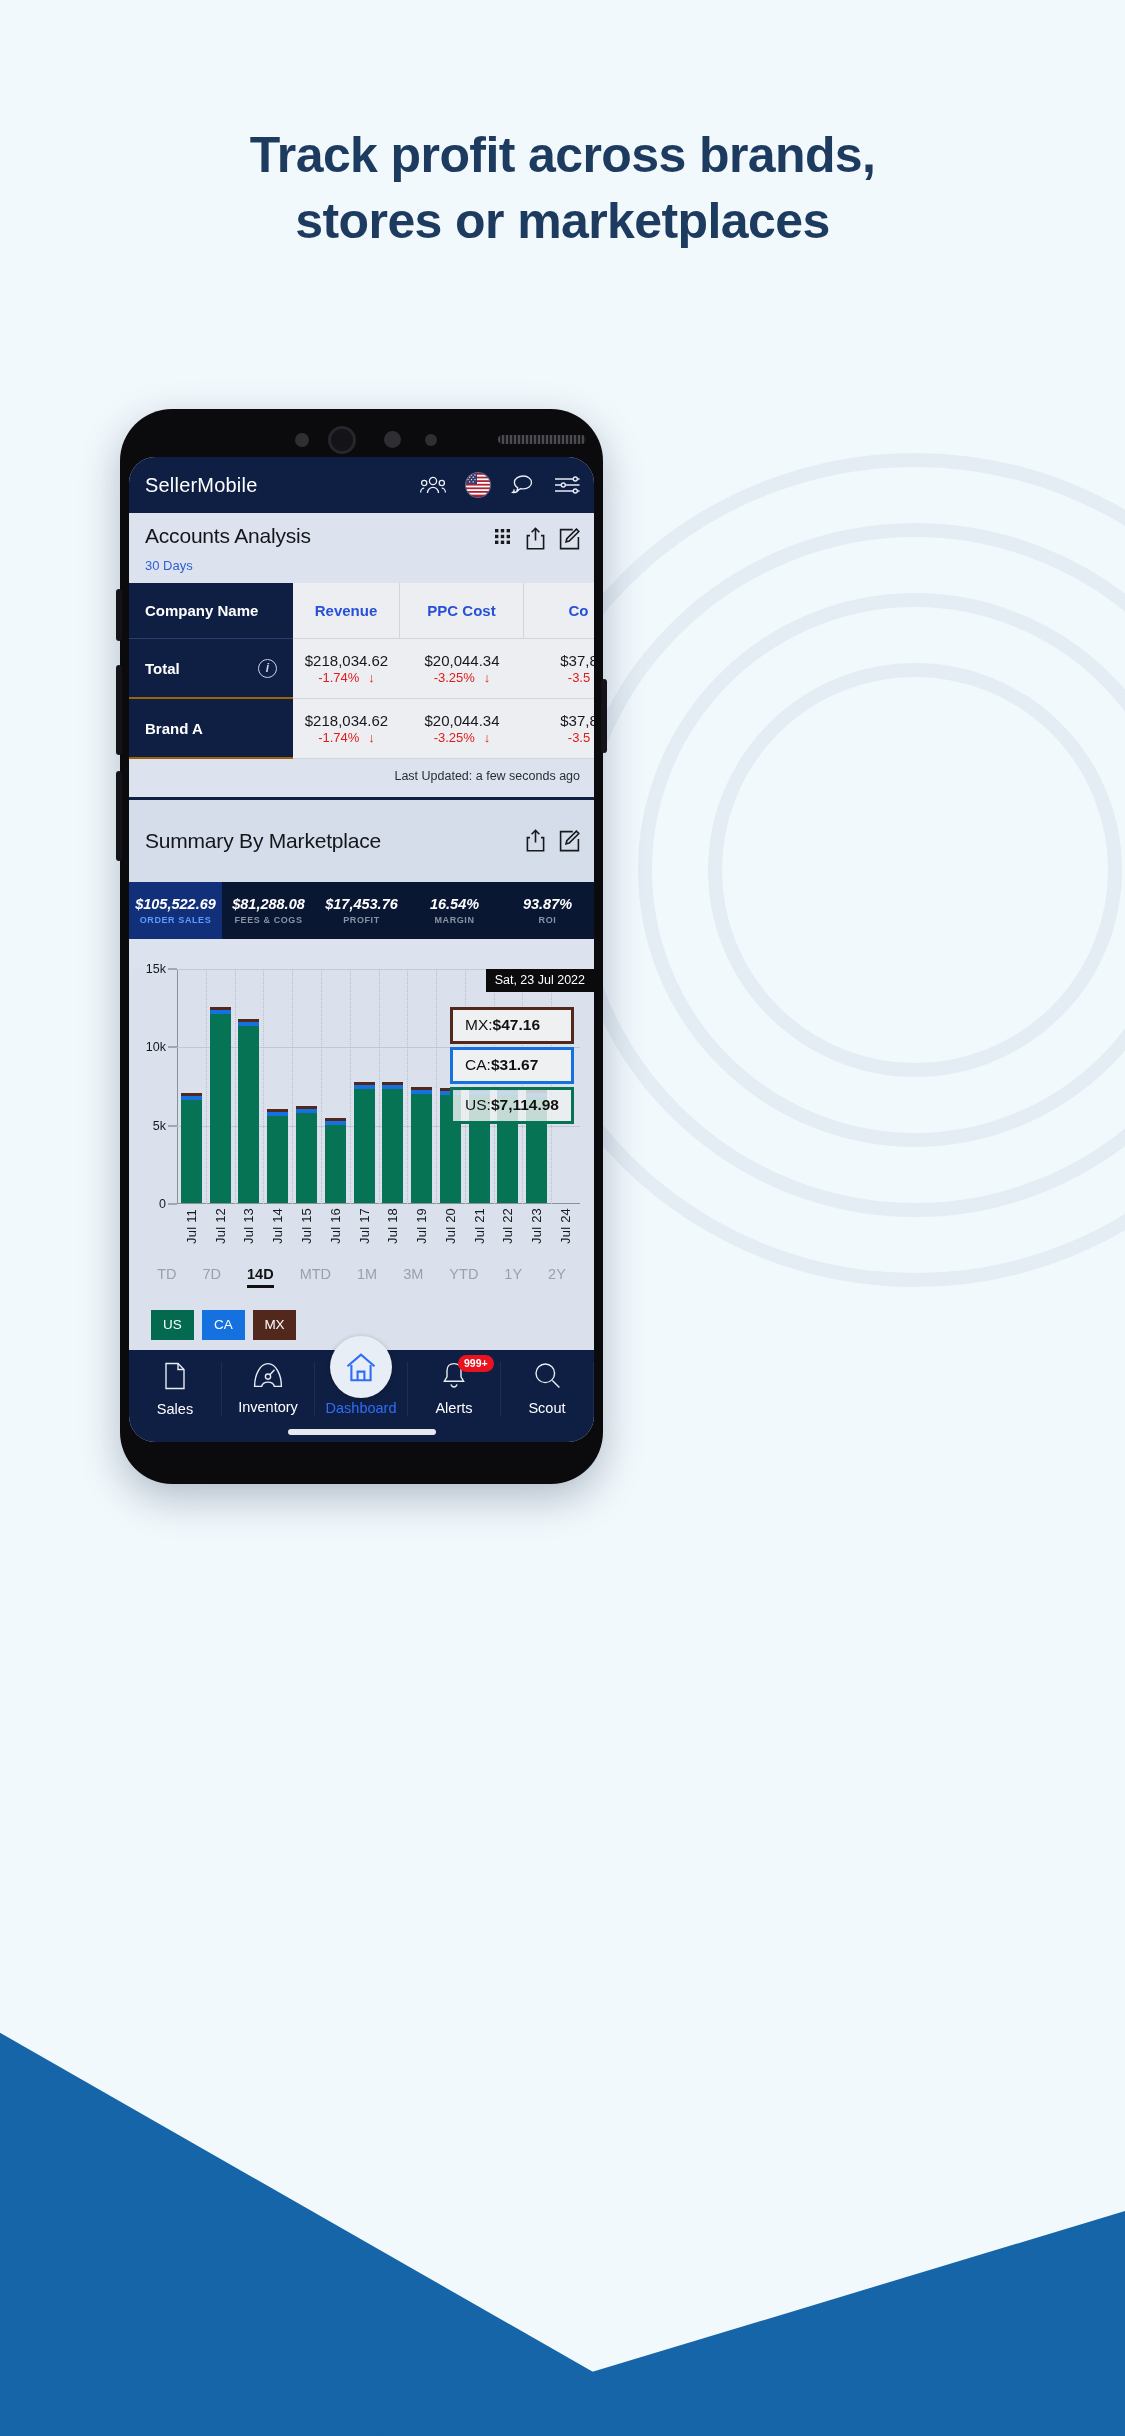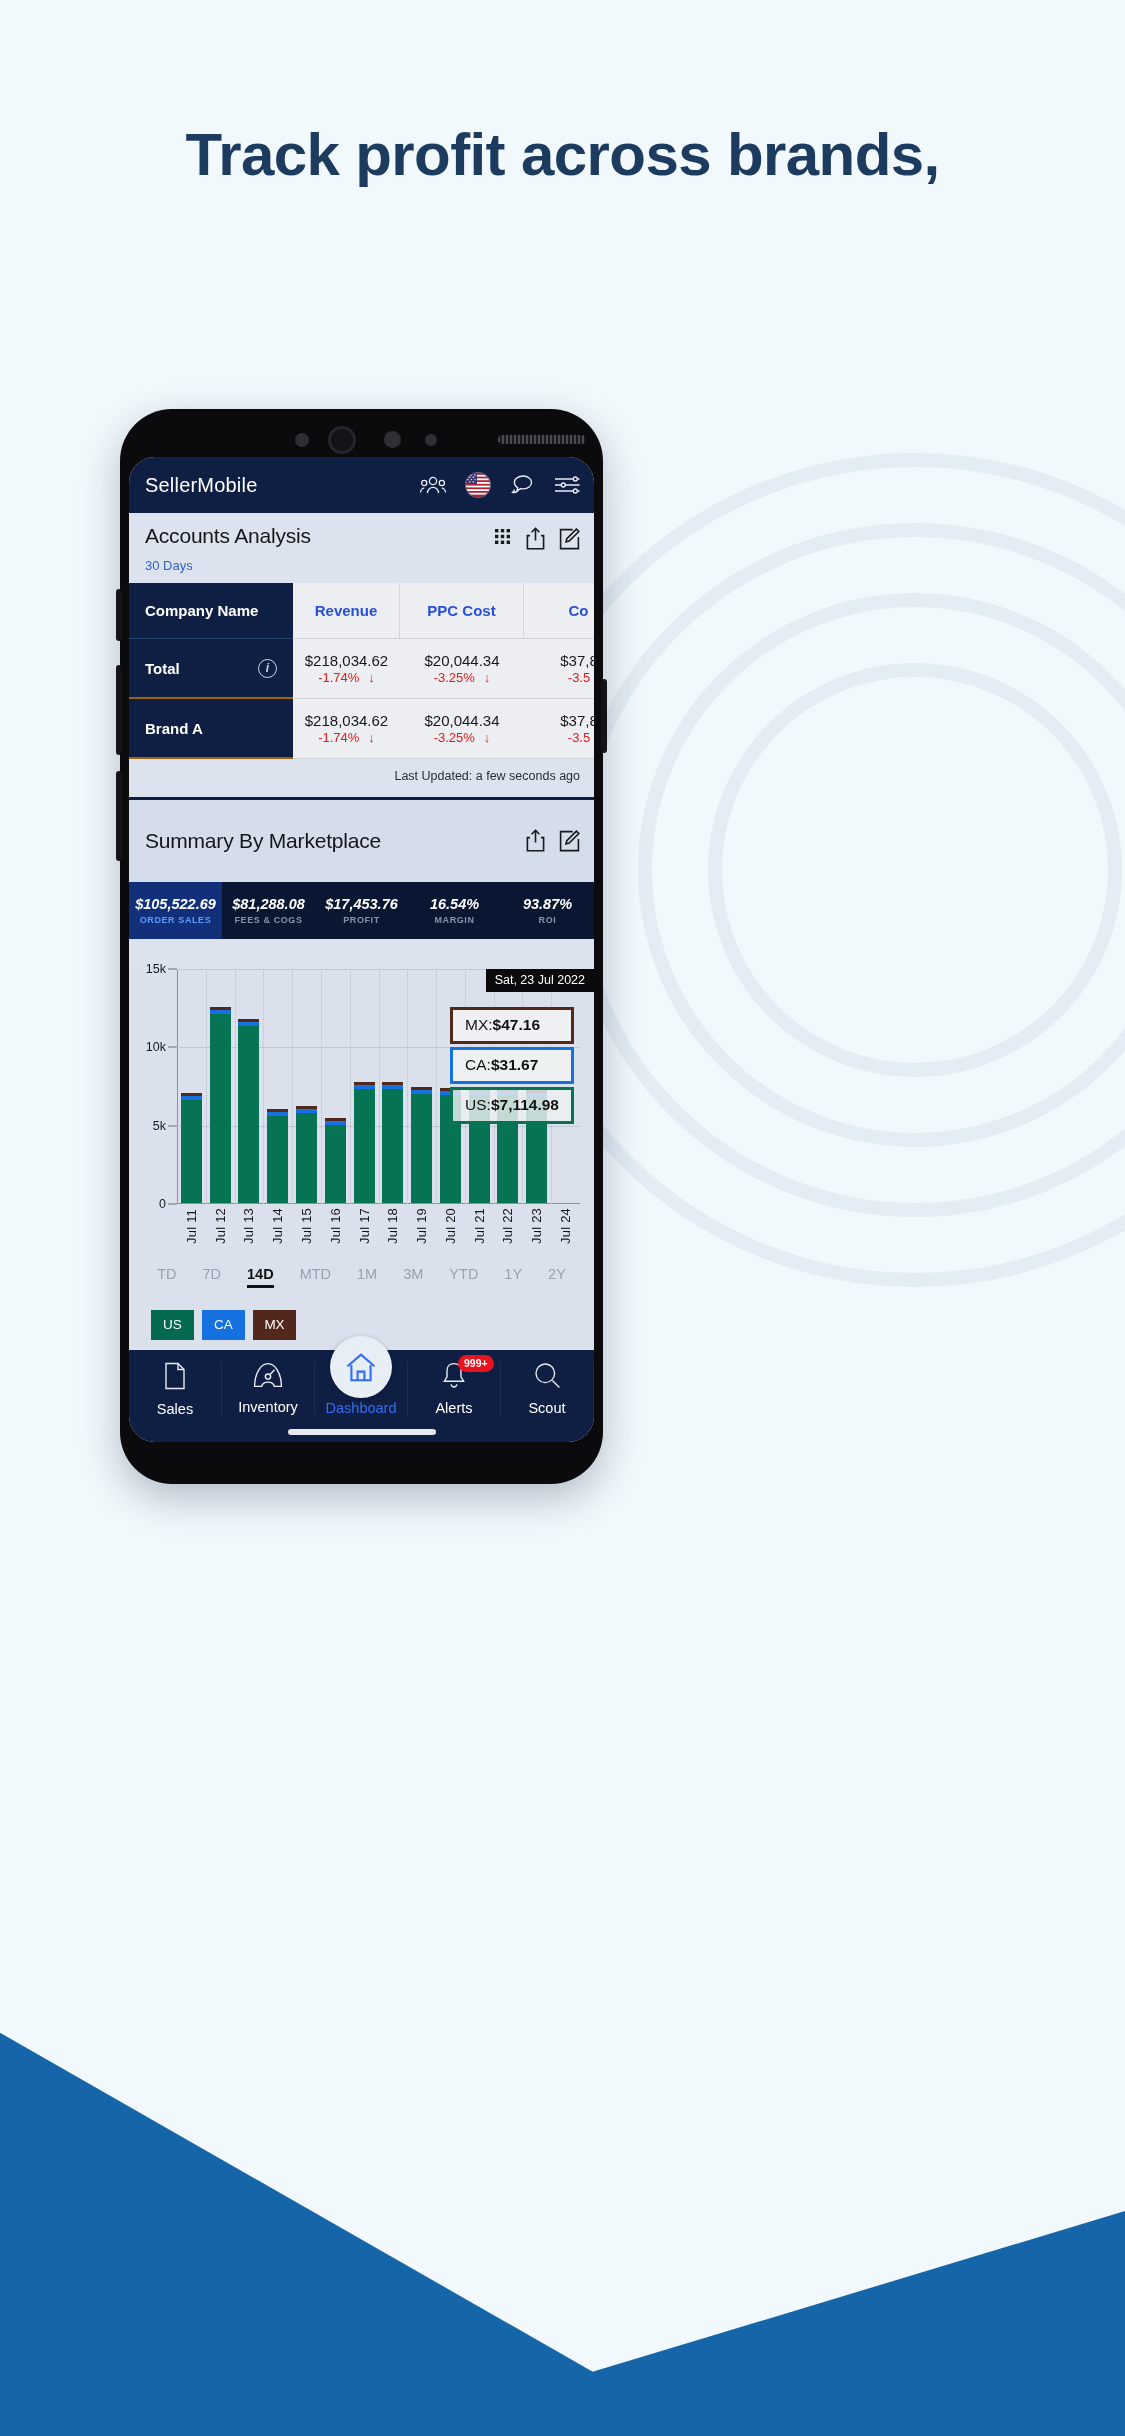--- a/index.html
+++ b/index.html
@@ -22,21 +22,21 @@
   .bg-wedge-right{
     position:absolute;left:380px;bottom:0;width:745px;height:300px;
     background:#1565a8;
     clip-path:polygon(0% 100%, 100% 25%, 100% 100%);
   }
 
   
   .headline{
     position:absolute;top:124px;left:0;width:1125px;
     text-align:center;color:#1d3a5f;
-    font-size:60px;line-height:62px;font-weight:bold;
+    font-size:50px;line-height:62px;font-weight:bold;
     letter-spacing:-0.6px;
   }
   .headline .l2{display:block;margin-top:4px;}
 
   
   .phone{
     position:absolute;left:120px;top:409px;width:483px;height:1075px;
     background:#0b0b0d;border-radius:52px;
     box-shadow:0 14px 40px rgba(10,30,60,.28);
   }
@@ -223,20 +223,21 @@
     <circle cx="430" cy="450" r="270" stroke="#e4edf4" stroke-width="14"></circle>
     <circle cx="430" cy="450" r="340" stroke="#e4edf4" stroke-width="14"></circle>
     <circle cx="430" cy="450" r="410" stroke="#e4edf4" stroke-width="14"></circle>
   </svg>
 </div>
 <div class="bg-wedge-left"></div>
 <div class="bg-wedge-right"></div>
 
 <div class="headline">
   <span>Track profit across brands,</span>
+  <span class="l2">stores or marketplaces</span>
 </div>
 
 <div class="phone">
   <div class="side-btn sb1"></div>
   <div class="side-btn sb2"></div>
   <div class="side-btn sb3"></div>
   <div class="side-btn sb4"></div>
 
   <div class="sensors">
     <div class="dot" style="left:175px;top:8px;width:14px;height:14px;"></div>

